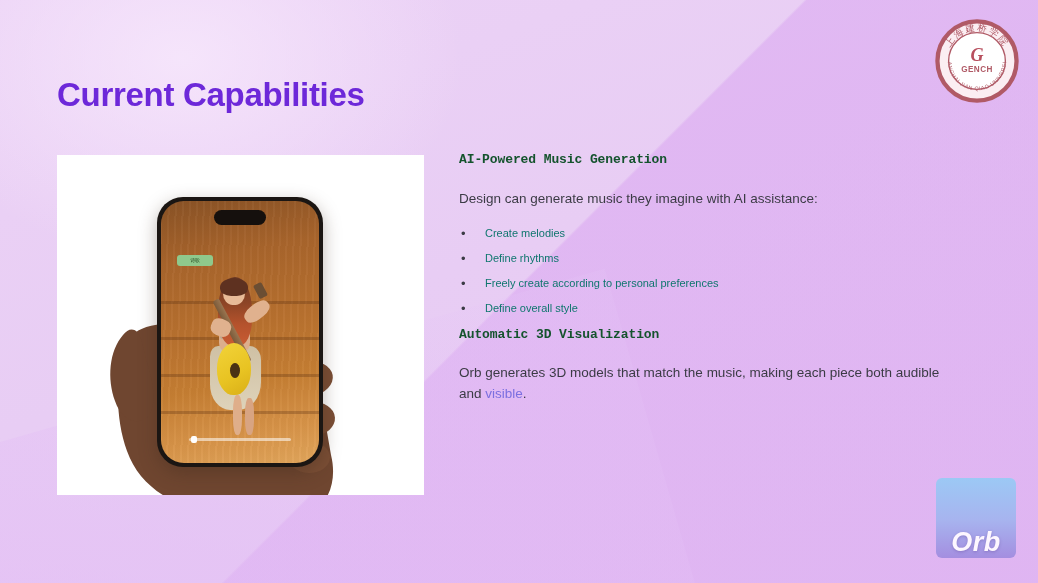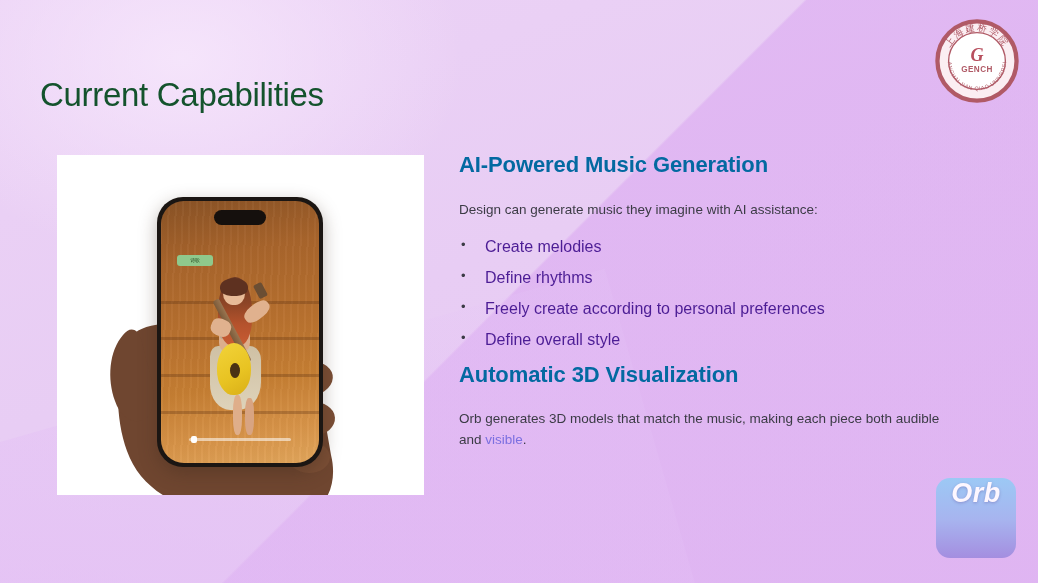--- a/index.html
+++ b/index.html
@@ -39,24 +39,24 @@
     transform:rotate(-16deg);
   }
   .bg-glow-tl {
     position:absolute; left:-10%; top:-25%;
     width:55%; height:70%;
     background:radial-gradient(ellipse at center, rgba(247,232,252,0.85), rgba(247,232,252,0) 70%);
   }
 
   
   .slide-title {
-    position:absolute; left:40px; top:76px;
-    font-size:33px; font-weight:400;
+    position:absolute; left:57px; top:76px;
+    font-size:33px; font-weight:700;
     letter-spacing:-0.3px;
-    color:#14532d;
+    color:#6d28d9;
   }
 
   
   .seal {
     position:absolute; right:18px; top:18px;
     width:86px; height:86px;
   }
 
   
   .img-card {
@@ -215,54 +215,54 @@
     position:absolute; left:2%; top:-2px;
     width:6px; height:7px;
     border-radius:2px;
     background:#ffffff;
   }
 
   
   .content { position:absolute; left:459px; top:152px; width:505px; }
 
   .section-heading {
-    font-size:22px; font-weight:700;
-    color:#0369a1; letter-spacing:-0.1px;
+    font-size:13px; font-weight:700;
+    color:#14532d; letter-spacing:-0.1px;font-family:Liberation Mono, monospace;
   }
   .body-text {
     font-size:13.5px; color:#3b3b45;
     line-height:1.5;
   }
   .p-intro { margin-top:22px; }
 
   .bullets { margin-top:18px; list-style:none; }
   .bullets li {
     position:relative;
-    font-size:16px; color:#4c1d95;
+    font-size:11px; color:#0f766e;
     padding-left:26px;
     margin-bottom:13px;
   }
   .bullets li::before {
     content:"\2022";
     position:absolute; left:2px; top:-1px;
     font-size:13px; color:#3b3b45;
   }
 
   .heading-2 { margin-top:5px; }
   .p-outro { margin-top:21px; width:500px; }
   .hl { color:#7b6fe0;margin-top:16px; }
 
   
   .orb-logo {
     position:absolute;
     right:22px; bottom:25px;
     width:80px; height:80px;
-    border-radius:14px;
+    border-radius:6px;
     background:linear-gradient(180deg,#9cc9f5 0%,#a7b4ef 52%,#a48ee0 100%);
-    display:flex; align-items:flex-start; justify-content:center;
+    display:flex; align-items:flex-end; justify-content:center;
   }
   .orb-logo span {
     font-size:27px; font-style:italic; font-weight:700;
     color:#fdf7ff;
     letter-spacing:0.5px;
     text-shadow:0 1px 3px rgba(90,60,140,0.35);
   }
 </style>
 </head>
 <body>

